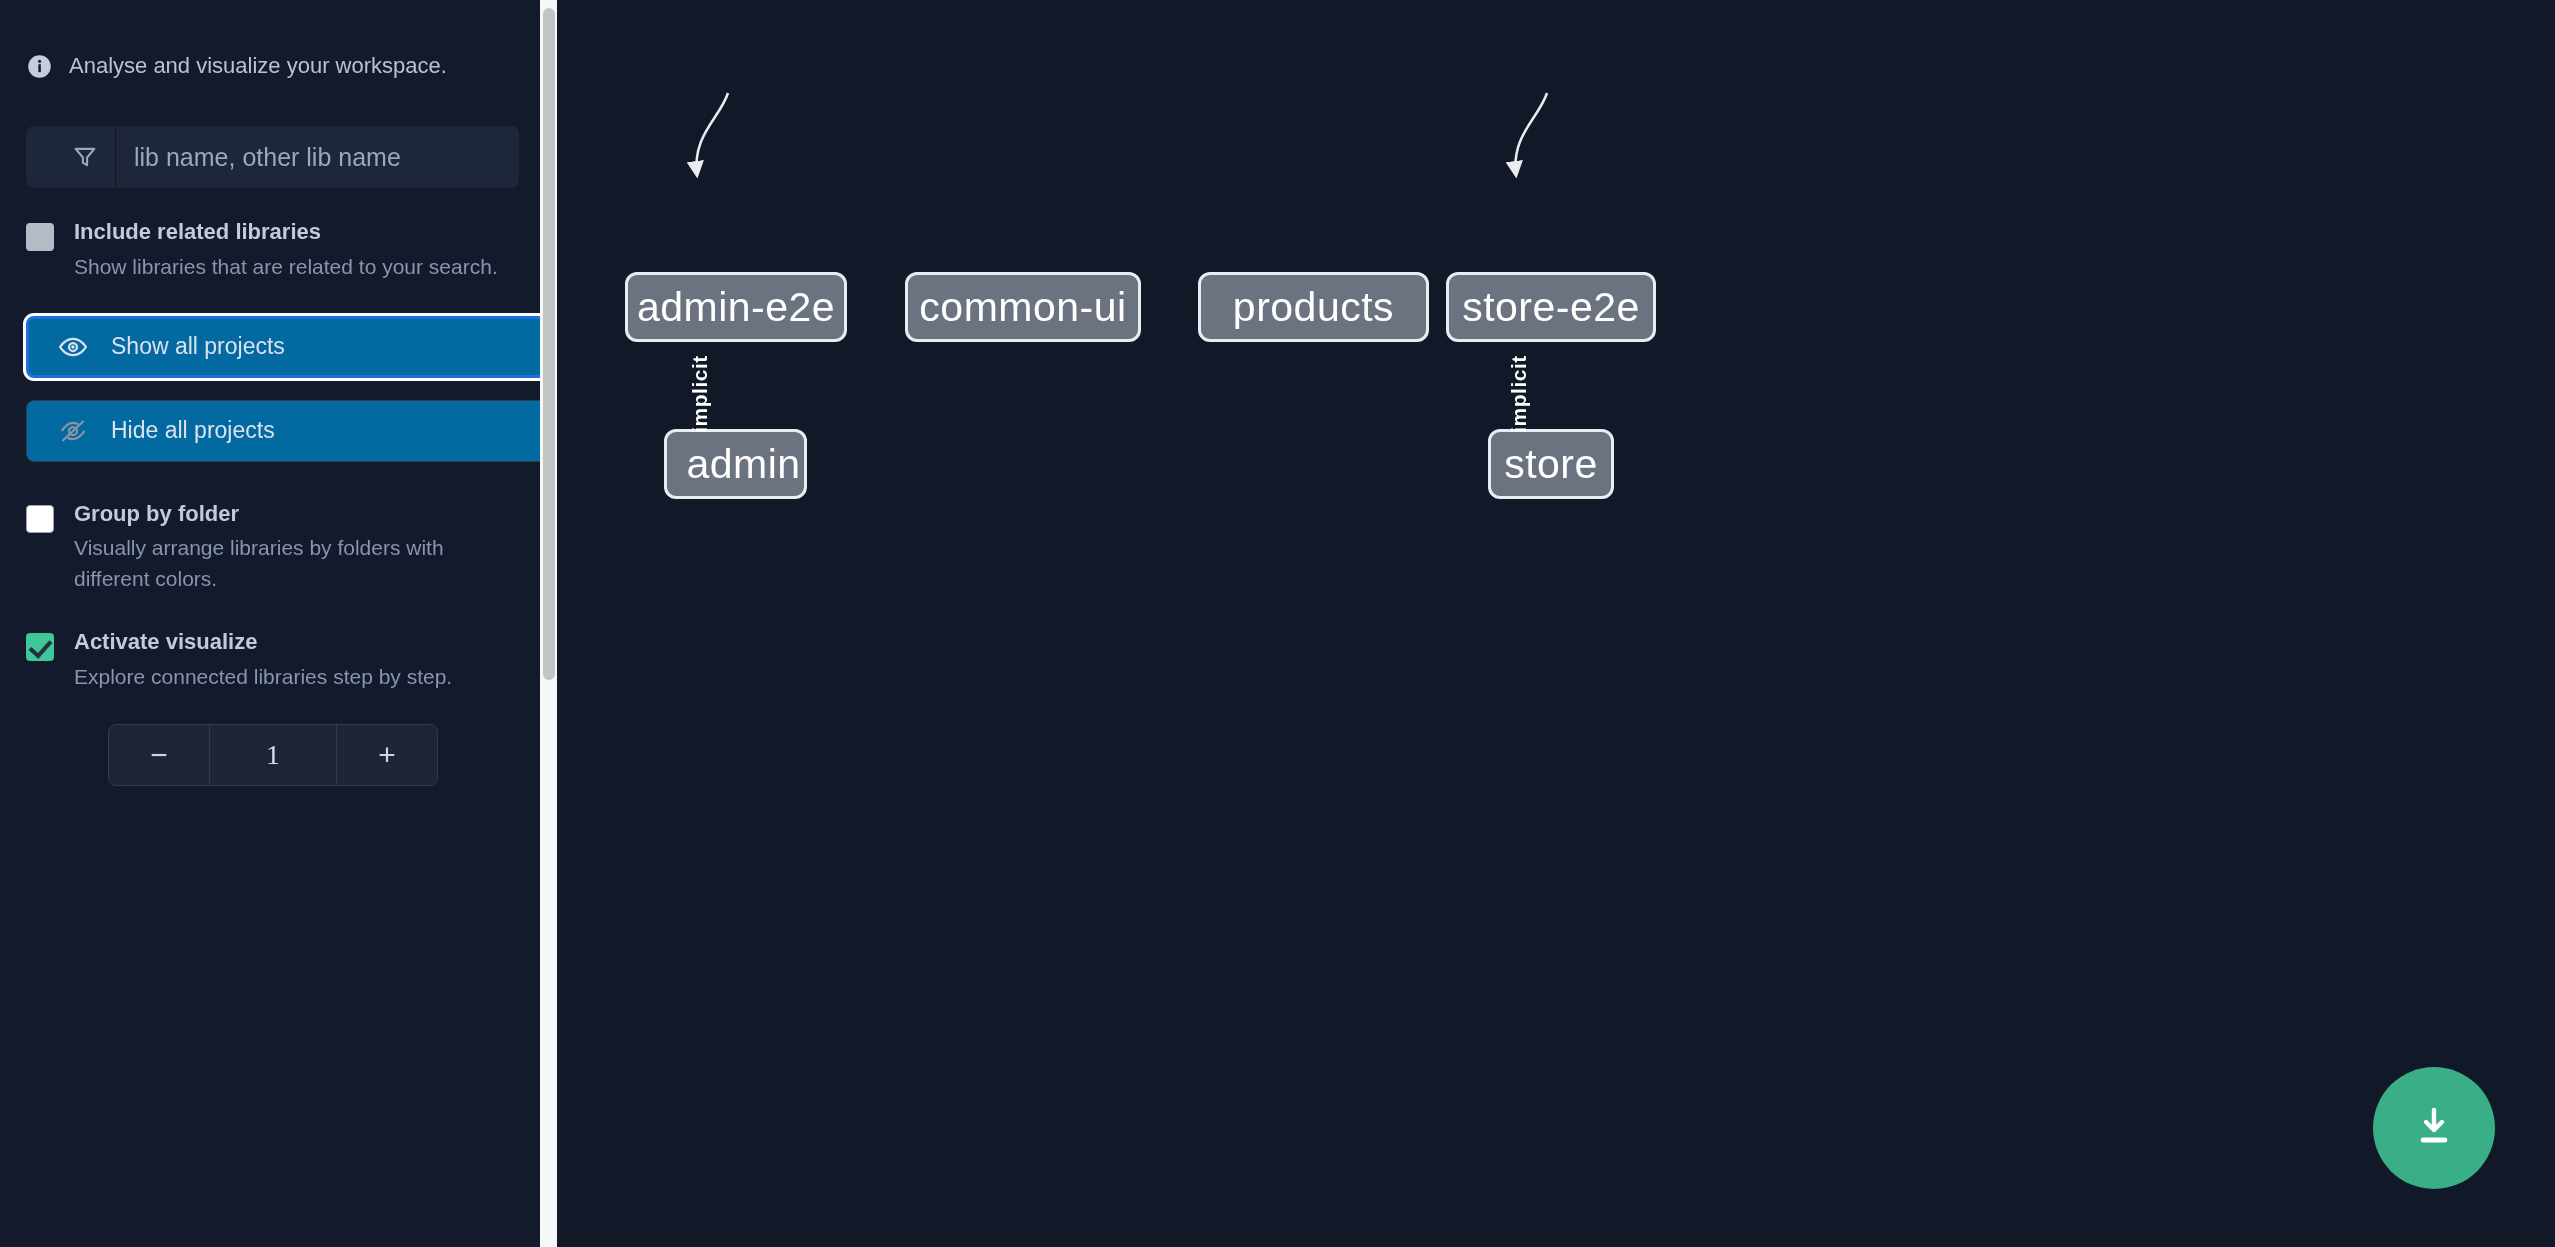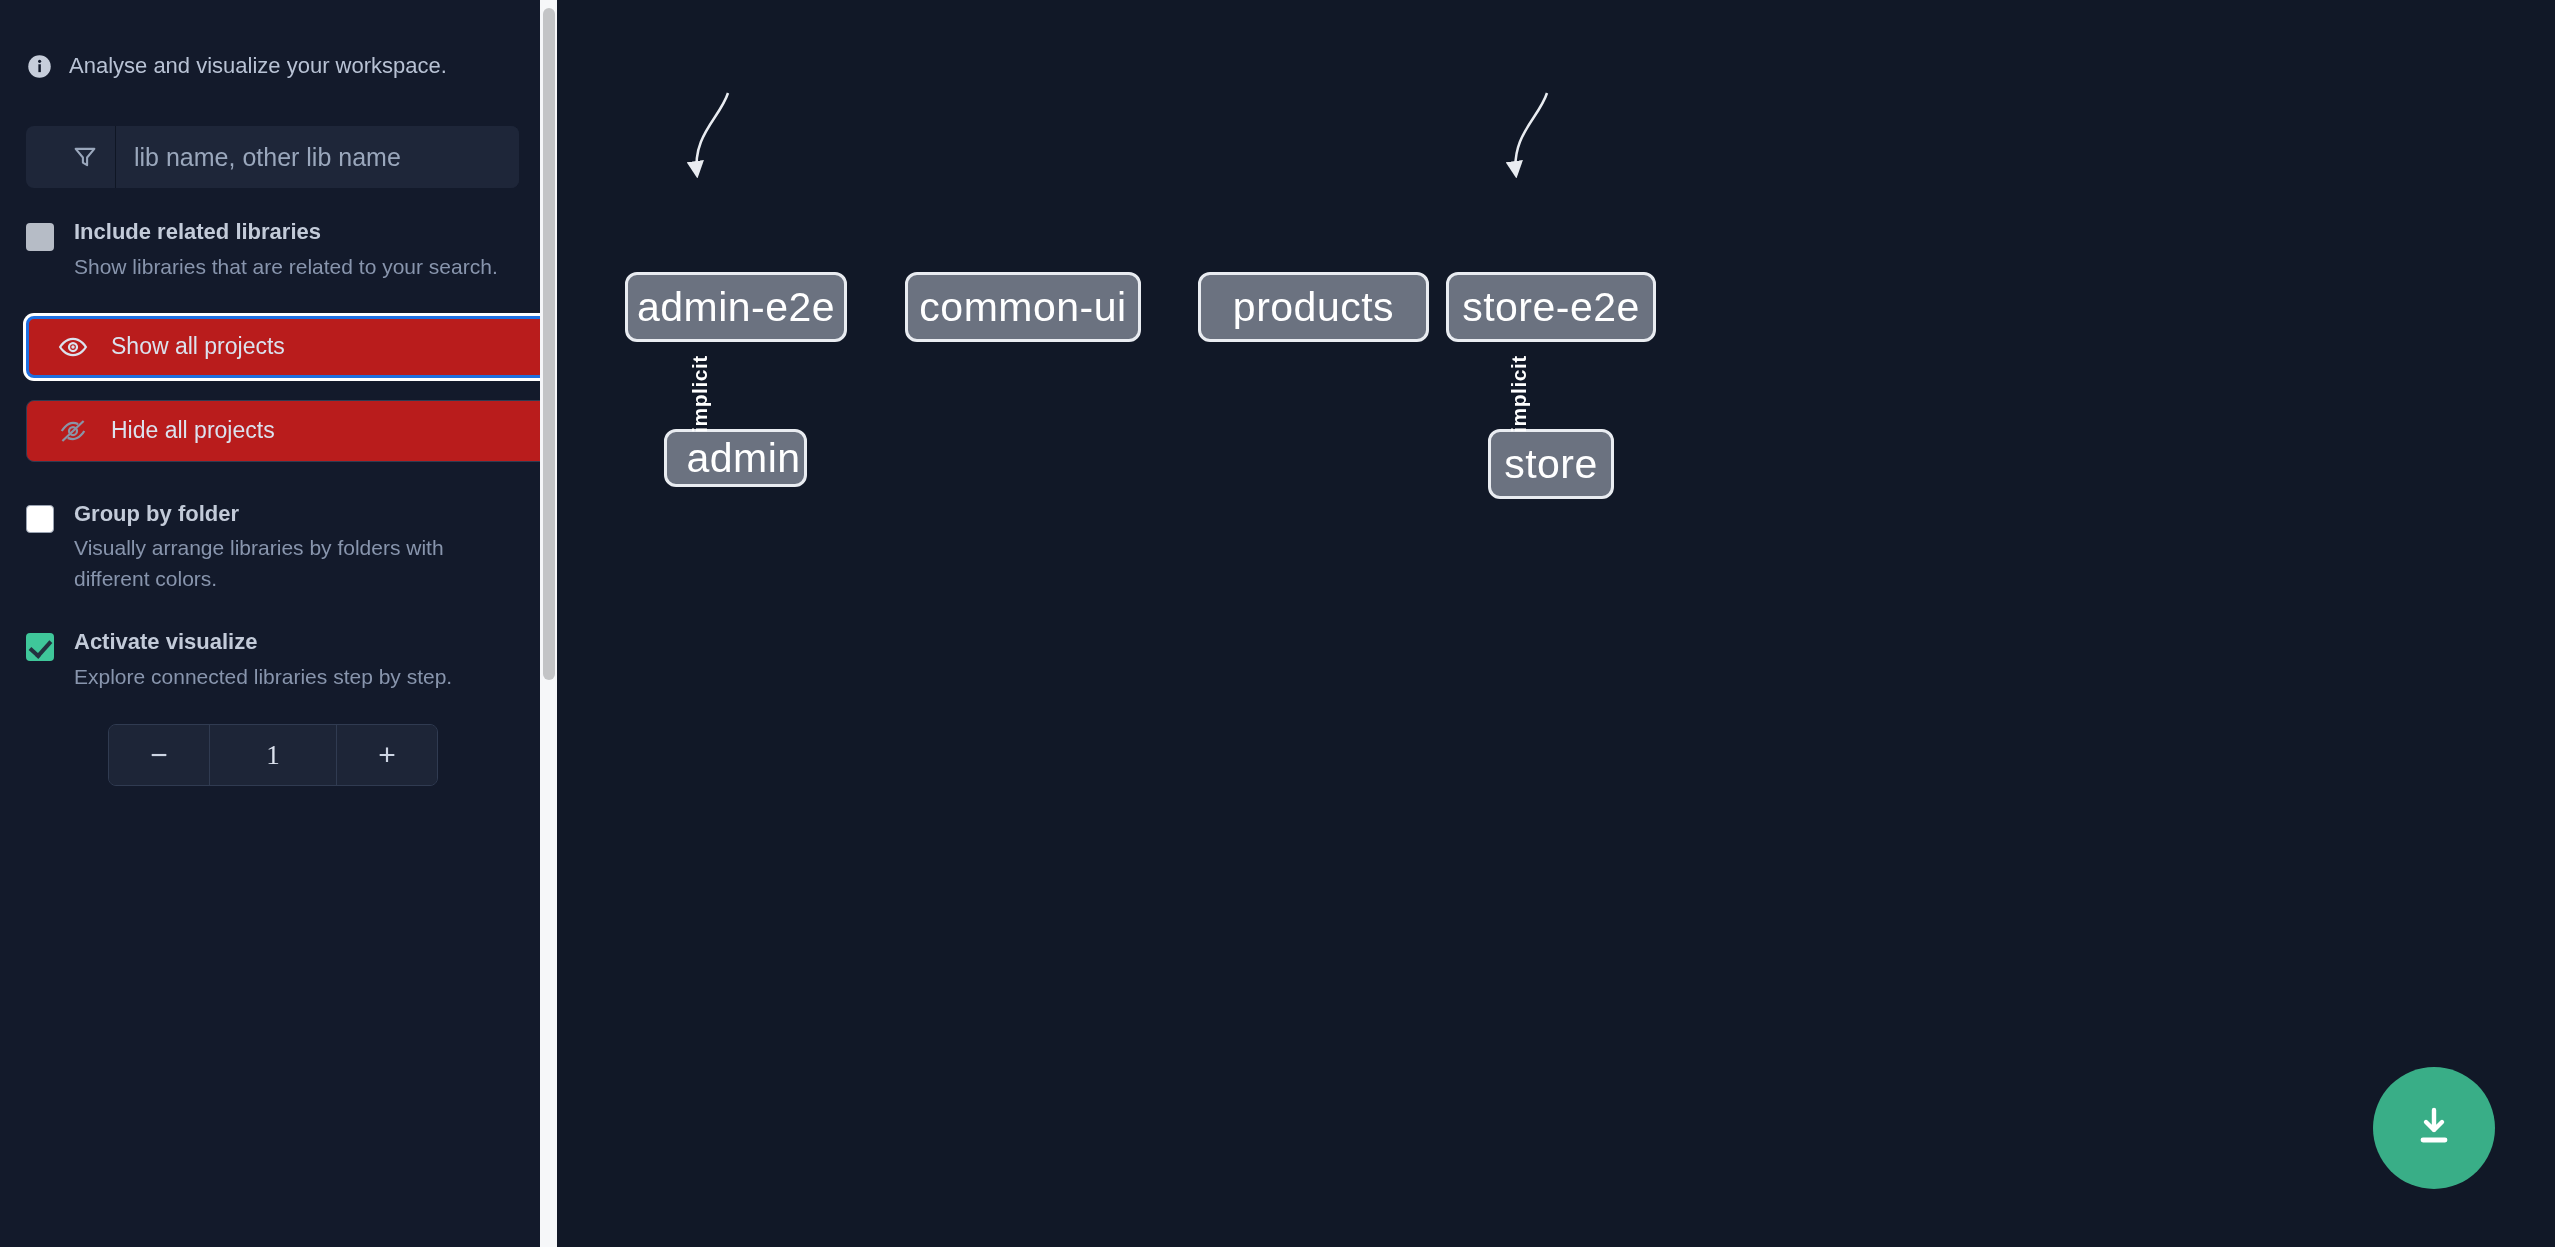--- a/index.html
+++ b/index.html
@@ -103,21 +103,21 @@
   }
   .check-desc {
     font-size: 21px; color: #8895ad; line-height: 1.45;
     max-width: 445px;
   }
 
   
   .btn-stack { padding: 0 26px; margin-top: 34px; }
   .proj-btn {
     width: 547px; height: 62px;
-    background: #b91c1c;
+    background: #0369a1;
     border: 1px solid #303b51;
     border-radius: 8px;
     display: flex; align-items: center;
     padding-left: 28px;
     color: #dbe2ee; font-size: 23px;
     font-family: "Liberation Sans", sans-serif;
     cursor: pointer;
   }
   .proj-btn.focused {
     border: 3px solid #1e6fe0;
@@ -316,21 +316,21 @@
 
       <path d="M 171 93 C 163 118, 135 135, 140 175" fill="none" stroke="#e9ecf1" stroke-width="2.5" marker-end="url(#arw)"></path>
 
       <path d="M 990 93 C 982 118, 954 135, 959 175" fill="none" stroke="#e9ecf1" stroke-width="2.5" marker-end="url(#arw)"></path>
     </svg>
 
     <div class="node" style="left:68px;  top:272px; width:222px; height:70px;">admin-e2e</div>
     <div class="node" style="left:348px; top:272px; width:236px; height:70px;">common-ui</div>
     <div class="node" style="left:641px; top:272px; width:231px; height:70px;">products</div>
     <div class="node" style="left:889px; top:272px; width:210px; height:70px;">store-e2e</div>
-    <div class="node" style="left:107px; top:429px; width:143px; height:58px;padding-left:16px;">admin</div>
+    <div class="node" style="left:107px; top:429px; width:143px; height:70px;padding-left:16px;">admin</div>
     <div class="node" style="left:931px; top:429px; width:126px; height:70px;">store</div>
 
     <span class="edge-label" style="left:104px; top:382px;">implicit</span>
     <span class="edge-label" style="left:923px; top:382px;">implicit</span>
 
     <button class="fab">
       <span>
         <svg viewBox="0 0 24 24" width="48" height="48">
           <path fill="none" stroke="#ffffff" stroke-width="2.2" stroke-linecap="round" stroke-linejoin="round" d="M12 3.5v10m0 0 4-4m-4 4-4-4"></path>
           <line x1="6.5" y1="18.5" x2="17.5" y2="18.5" stroke="#ffffff" stroke-width="2.4" stroke-linecap="round"></line>

